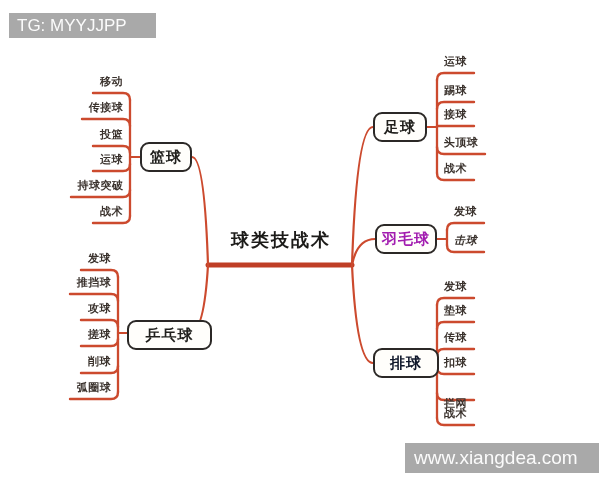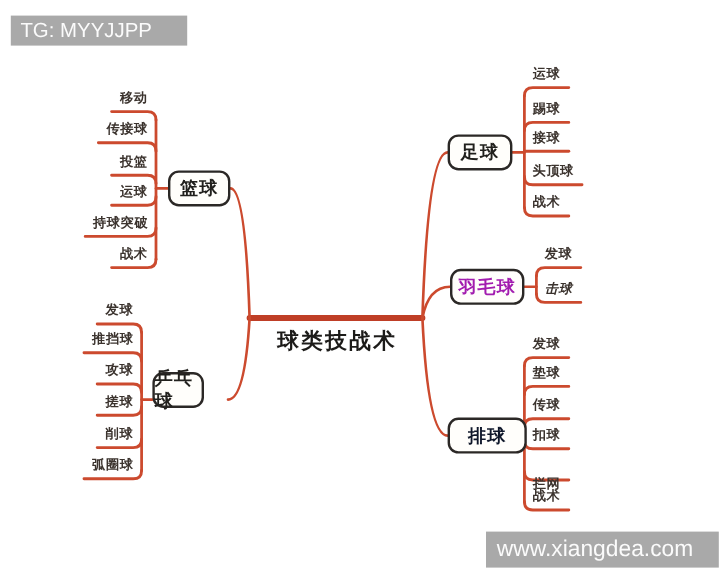--- a/index.html
+++ b/index.html
@@ -13,21 +13,21 @@
     border:2px solid #f97316;border-radius:9px;background:#fffefb;
     display:flex;align-items:center;justify-content:center;
     font-size:15px;font-weight:bold;color:#21201d;letter-spacing:1px;
   }
   .sub-label{
     position:absolute;width:90px;text-align:center;
     font-size:11px;font-weight:bold;color:#3b332e;letter-spacing:0.5px;
   }
   .center-label{
     position:absolute;left:206px;top:228px;width:150px;text-align:center;
-    font-size:18px;font-weight:bold;color:#1c1b19;letter-spacing:2px;margin-top:44px;
+    font-size:18px;font-weight:bold;color:#1c1b19;letter-spacing:2px;
   }
   .watermark{
     position:absolute;color:#fbfbfb;background:#a9a9a9;
     display:flex;align-items:center;white-space:nowrap;
   }
   .wm-top{left:9px;top:13px;width:139px;height:25px;font-size:17px;padding-left:8px;}
   .wm-bottom{left:405px;top:443px;width:185px;height:30px;font-size:19px;padding-left:9px;}
 </style>
 </head>
 <body>
@@ -83,21 +83,21 @@
       <div class="sub-label" style="left: 66.5px; top: 152px; color: rgb(59, 51, 46);">运球</div>
       <div class="sub-label" style="left: 55.5px; top: 178px; color: rgb(59, 51, 46);">持球突破</div>
       <div class="sub-label" style="left: 66.5px; top: 204px; color: rgb(59, 51, 46);">战术</div>
       <div class="node-box" style="left: 140px; top: 142px; width: 52px; height: 30px; border-color: rgb(43, 40, 38); color: rgb(33, 32, 29); text-align: right;">篮球</div>
       <div class="sub-label" style="left: 54.5px; top: 251px; color: rgb(59, 51, 46);">发球</div>
       <div class="sub-label" style="left: 49px; top: 275px; color: rgb(59, 51, 46);">推挡球</div>
       <div class="sub-label" style="left: 54.5px; top: 301px; color: rgb(59, 51, 46);">攻球</div>
       <div class="sub-label" style="left: 54.5px; top: 327px; color: rgb(59, 51, 46);">搓球</div>
       <div class="sub-label" style="left: 54.5px; top: 354px; color: rgb(59, 51, 46);">削球</div>
       <div class="sub-label" style="left: 49px; top: 380px; color: rgb(59, 51, 46);">弧圈球</div>
-      <div class="node-box" style="left: 127px; top: 310px; width: 43px; height: 30px; border-color: rgb(43, 40, 38); color: rgb(33, 32, 29);">乒乓球</div>
+      <div class="node-box" style="left: 127px; top: 320px; width: 85px; height: 30px; border-color: rgb(43, 40, 38); color: rgb(33, 32, 29);">乒乓球</div>
       <div class="sub-label" style="left: 410.5px; top: 54px; color: rgb(59, 51, 46);">运球</div>
       <div class="sub-label" style="left: 410.5px; top: 83px; color: rgb(59, 51, 46);">踢球</div>
       <div class="sub-label" style="left: 410.5px; top: 107px; color: rgb(59, 51, 46);">接球</div>
       <div class="sub-label" style="left: 416px; top: 135px; color: rgb(59, 51, 46);">头顶球</div>
       <div class="sub-label" style="left: 410.5px; top: 161px; color: rgb(59, 51, 46);">战术</div>
       <div class="node-box" style="left: 373px; top: 112px; width: 54px; height: 30px; border-color: rgb(43, 40, 38); color: rgb(33, 32, 29);">足球</div>
       <div class="sub-label" style="left: 420.5px; top: 204px; color: rgb(59, 51, 46);">发球</div>
       <div class="sub-label" style="left: 420.5px; top: 233px; color: rgb(59, 51, 46); font-style: italic;">击球</div>
       <div class="node-box" style="left: 375px; top: 224px; width: 62px; height: 30px; border-color: rgb(43, 40, 38); color: #a21caf;">羽毛球</div>
       <div class="sub-label" style="left: 410.5px; top: 279px; color: rgb(59, 51, 46);">发球</div>

